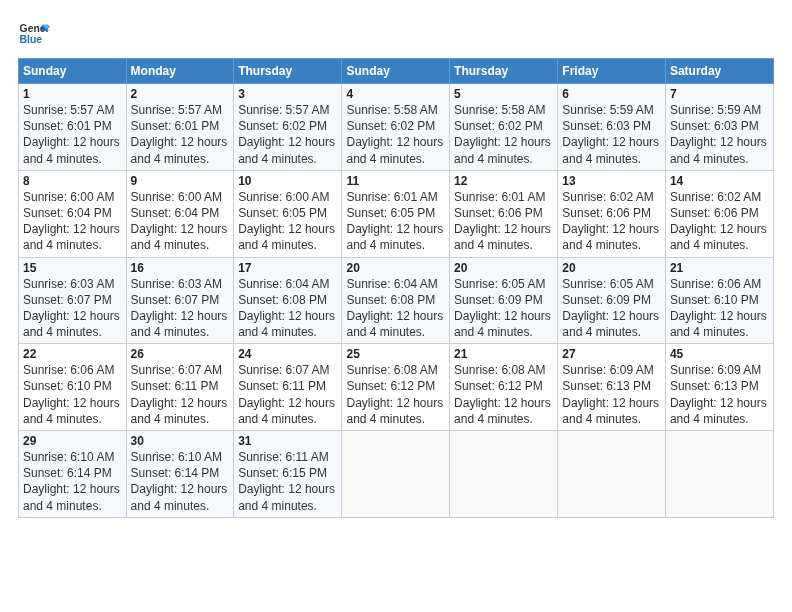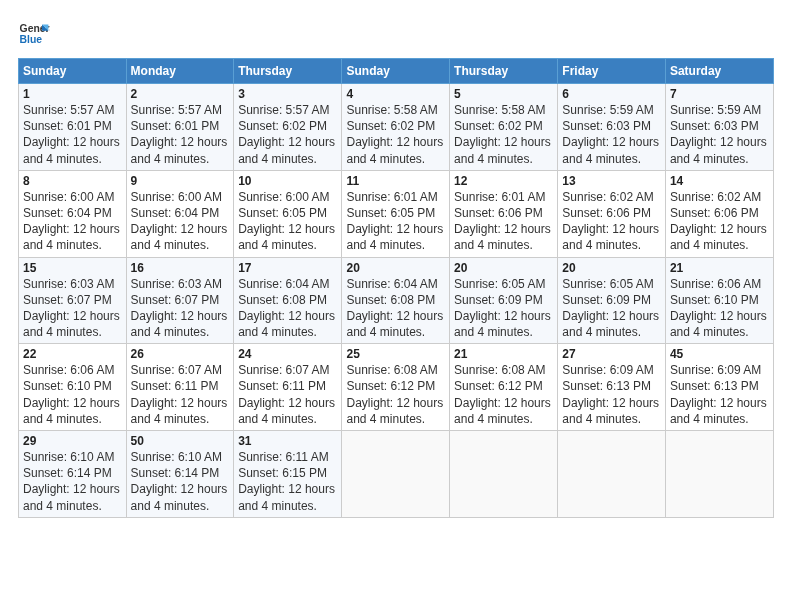--- a/index.html
+++ b/index.html
@@ -238,21 +238,21 @@
             <span class="day-num">45</span>
             <div class="day-info">Sunrise: 6:09 AM<br>Sunset: 6:13 PM<br>Daylight: 12 hours and 4 minutes.</div>
           </td>
         </tr>
         <tr>
           <td>
             <span class="day-num">29</span>
             <div class="day-info">Sunrise: 6:10 AM<br>Sunset: 6:14 PM<br>Daylight: 12 hours and 4 minutes.</div>
           </td>
           <td>
-            <span class="day-num">50</span>
+            <span class="day-num">30</span>
             <div class="day-info">Sunrise: 6:10 AM<br>Sunset: 6:14 PM<br>Daylight: 12 hours and 4 minutes.</div>
           </td>
           <td>
             <span class="day-num">31</span>
             <div class="day-info">Sunrise: 6:11 AM<br>Sunset: 6:15 PM<br>Daylight: 12 hours and 4 minutes.</div>
           </td>
           <td class="empty-cell"></td>
           <td class="empty-cell"></td>
           <td class="empty-cell"></td>
           <td class="empty-cell"></td>

